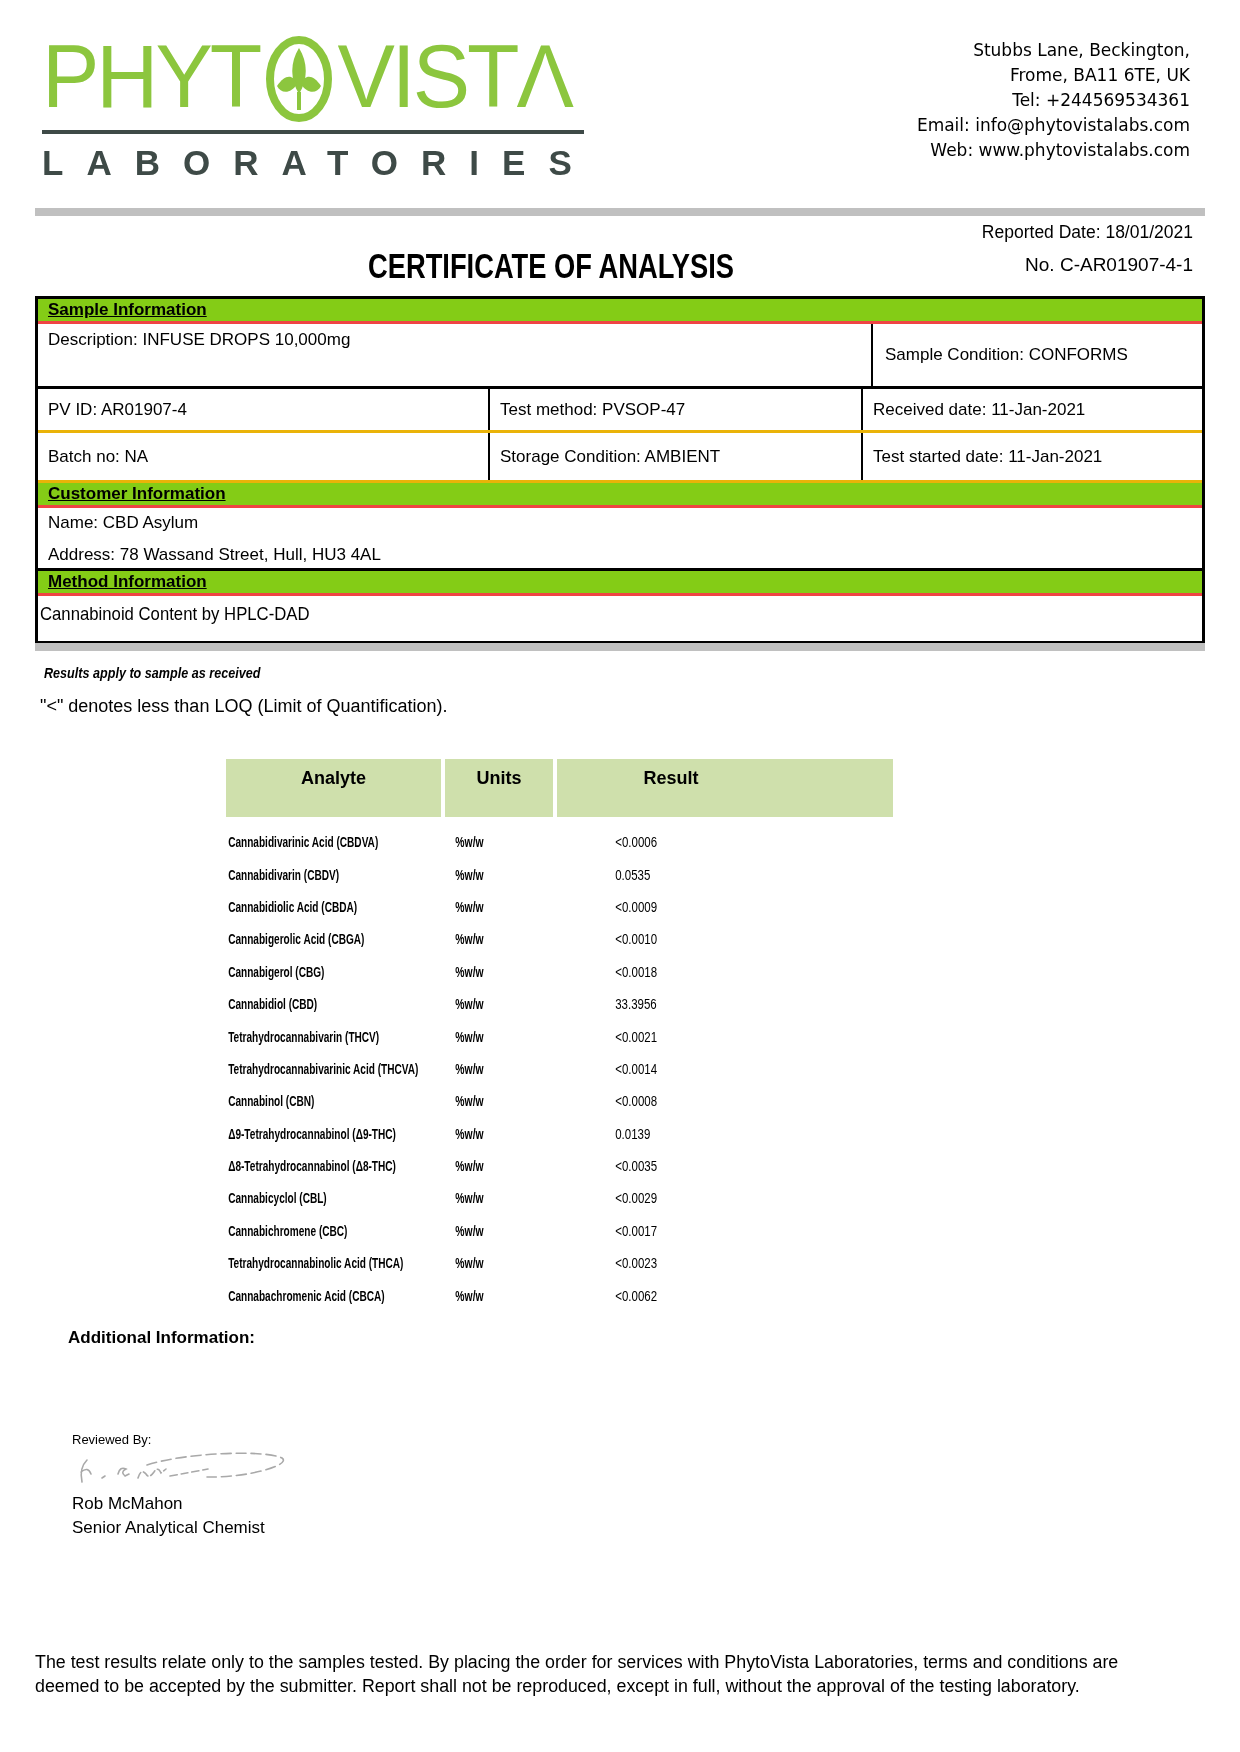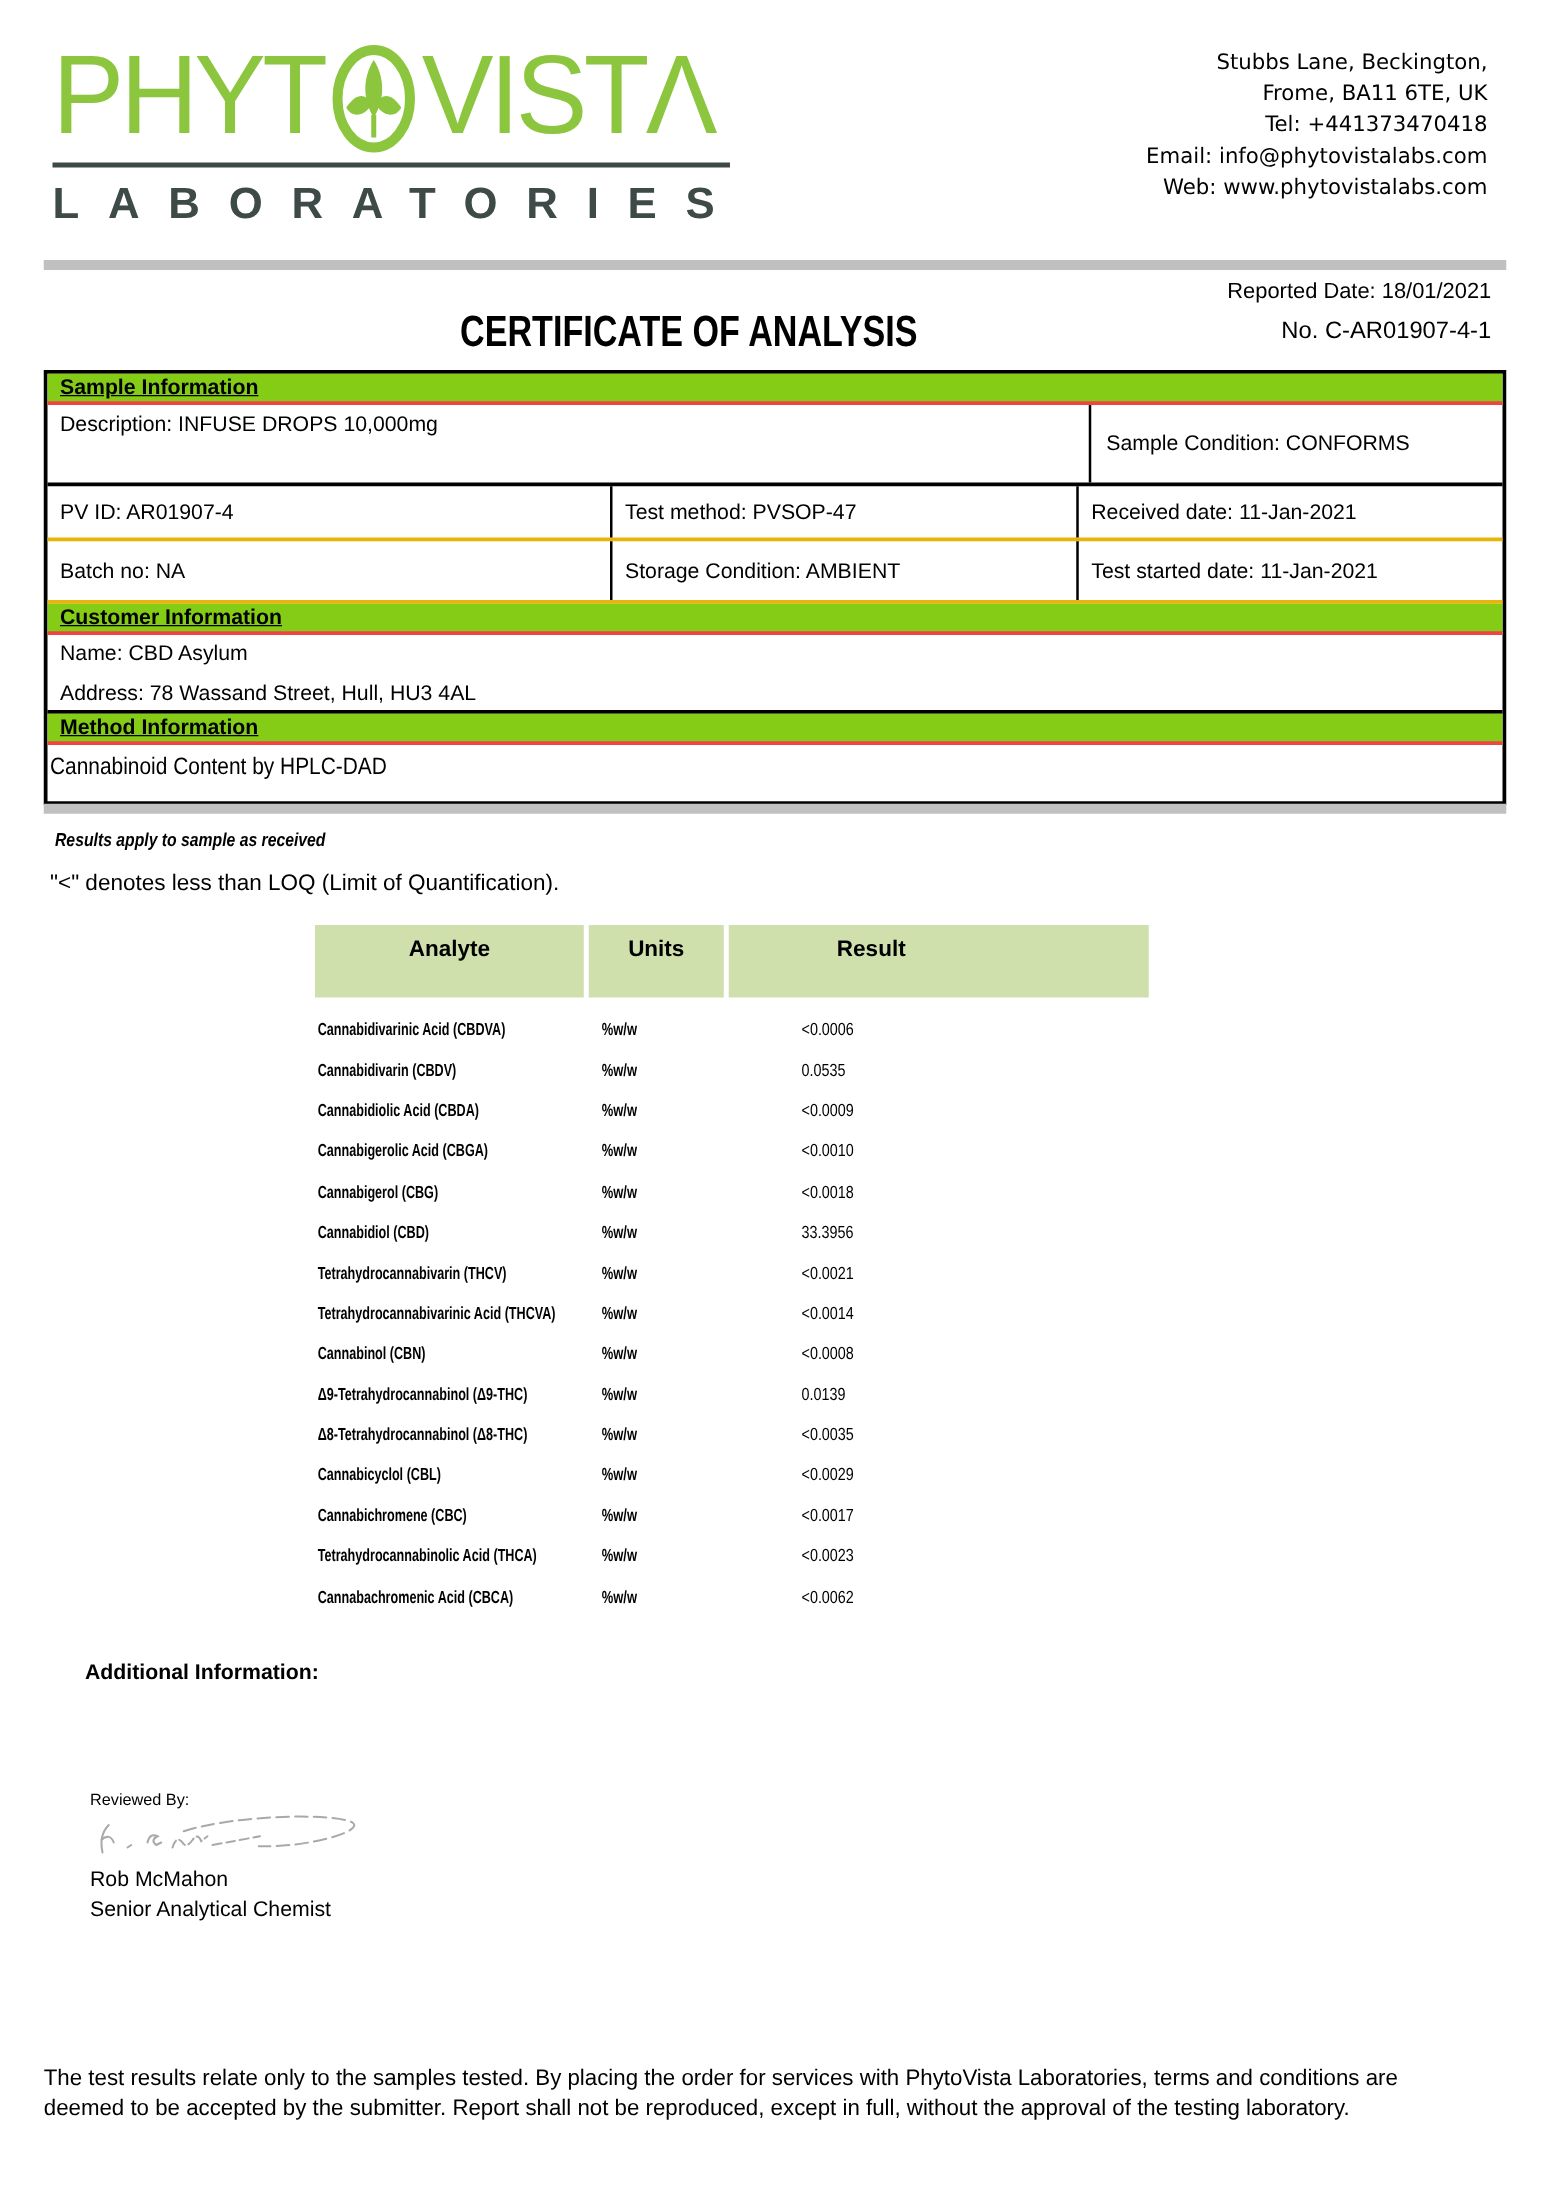--- a/index.html
+++ b/index.html
@@ -47,21 +47,21 @@
   .customer-block { height:55px; border-bottom:3px solid #000; padding:5px 0 0 10px; }
   .customer-block .line2 { margin-top:12px; }
   .method-block { height:38px; padding:7px 0 0 2px; }
   .narrow { display:inline-block; transform:scaleX(0.88); transform-origin:left; white-space:nowrap; }
   .method-block .narrow { font-size:19px; }
   
   .note-italic { position:absolute; left:44px; top:664px; font-size:15px; font-weight:700;
                  font-style:italic; transform:scaleX(0.84); transform-origin:left; white-space:nowrap; }
   .note-loq { position:absolute; left:40px; top:696px; font-size:18px; white-space:nowrap; }
   
-  .results { position:absolute; left:226px; top:740px; width:667px;margin-left:26px; }
+  .results { position:absolute; left:226px; top:759px; width:667px; }
   .res-header { display:grid; grid-template-columns:215px 108px 1fr; column-gap:4px; height:58px; }
   .res-header > div { background:#cfe0ac; font-size:18px; font-weight:700; padding-top:9px;
                       text-align:center; box-sizing:border-box; }
   .res-header .h-result { padding-right:108px; }
   .res-body { padding-top:9px; }
   .res-row { display:grid; grid-template-columns:215px 108px 1fr; column-gap:4px;
              height:32.4px; align-items:center; }
   .cell-analyte { font-size:14px; font-weight:700; transform:scaleX(0.72); transform-origin:left;
                   white-space:nowrap; padding-left:3px; }
   .cell-units { font-size:14px; font-weight:700; transform:scaleX(0.74); transform-origin:left;
@@ -95,21 +95,21 @@
       <span class="seg">VIST</span>
       <span class="seg">Λ</span>
     </div>
     <div class="logo-rule"></div>
     <div class="logo-line2">LABORATORIES</div>
   </div>
 
   <div class="contact-block">
     <div>Stubbs Lane, Beckington,</div>
     <div>Frome, BA11 6TE, UK</div>
-    <div>Tel: +441373470418</div>
+    <div>Tel: +244569534361</div>
     <div>Email: info@phytovistalabs.com</div>
     <div>Web: www.phytovistalabs.com</div>
   </div>
 
   <div class="gray-bar bar-top"></div>
 
   <div class="doc-title">CERTIFICATE OF ANALYSIS</div>
   <div class="report-meta">
     <div class="report-date">Reported Date: 18/01/2021</div>
     <div class="report-no">No. C-AR01907-4-1</div>

